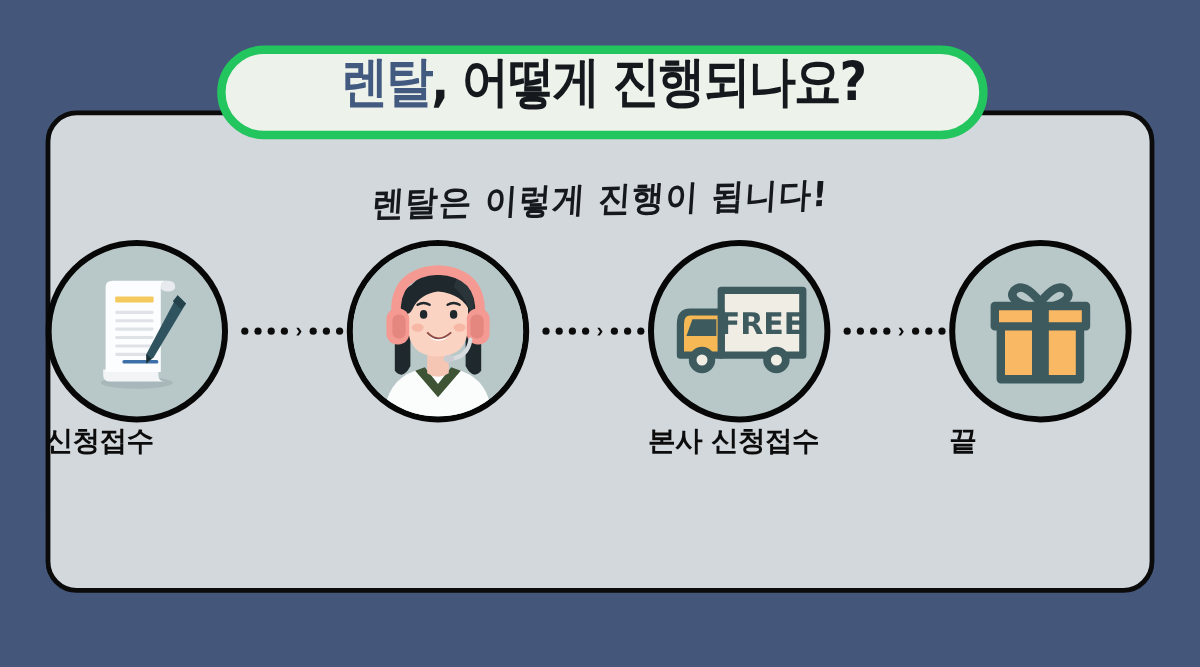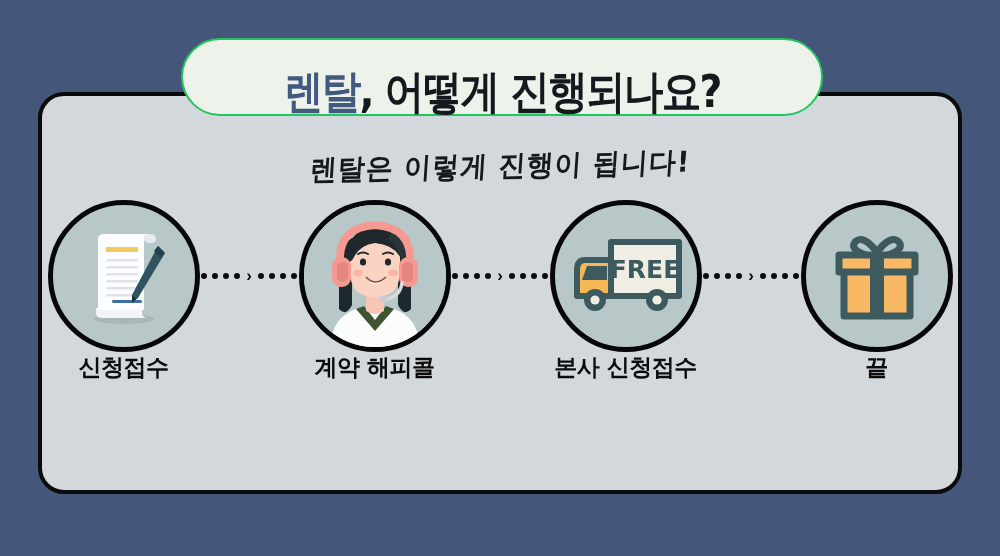--- a/index.html
+++ b/index.html
@@ -35,25 +35,25 @@
   }
 
   
   #title-pill {
     position: absolute;
     left: 181px;
     top: 38px;
     width: 642px;
     height: 78px;
     background: #EDF2EA;
-    border: 2px solid #22c55e;
+    border: 7px solid #22c55e;
     border-radius: 40px;
     box-sizing: border-box;
     display: flex;
-    align-items: flex-end;
+    align-items: flex-start;
     justify-content: center;
     z-index: 5;
   }
   .title-text {
     font-family: "DejaVu Sans", sans-serif;
     font-weight: bold;
     font-size: 45px;
     line-height: 1;
     letter-spacing: -2px;
     white-space: nowrap;
@@ -87,21 +87,21 @@
     height: 215px;
     display: flex;
     align-items: flex-start;
     justify-content: center;
     z-index: 3;
   }
   .step {
     width: 190px;
     display: flex;
     flex-direction: column;
-    align-items: center;
+    align-items: flex-start;
   }
   .circle {
     width: 152px;
     height: 152px;
     border-radius: 50%;
     background: #B8C8C9;
     border: 5px solid #070707;
     box-sizing: border-box;
     display: flex;
     align-items: center;
@@ -230,21 +230,20 @@
           <path d="M36 58 Q34 22 71 20 Q108 22 106 58" stroke="#F49A92" stroke-width="8" fill="none" stroke-linecap="round"></path>
           <rect x="28" y="52" width="19" height="30" rx="9" fill="#F49A92"></rect>
           <rect x="95" y="52" width="19" height="30" rx="9" fill="#F49A92"></rect>
           <rect x="33" y="57" width="11" height="20" rx="5" fill="#E4887F"></rect>
           <rect x="98" y="57" width="11" height="20" rx="5" fill="#E4887F"></rect>
 
           <path d="M98 78 Q96 92 82 94" stroke="#D9DCDF" stroke-width="3.4" fill="none" stroke-linecap="round"></path>
           <ellipse cx="80" cy="94" rx="4.4" ry="3.2" fill="#C9CDD2"></ellipse>
         </svg>
       </div>
-      <div class="step-label">계약 해피콜</div>
     </div>
 
     <div class="connector">
       <div class="conn-inner">
         <span class="dot"></span>
         <span class="dot"></span>
         <span class="dot"></span>
         <span class="dot"></span>
         <span class="chev">›</span>
         <span class="dot"></span>

